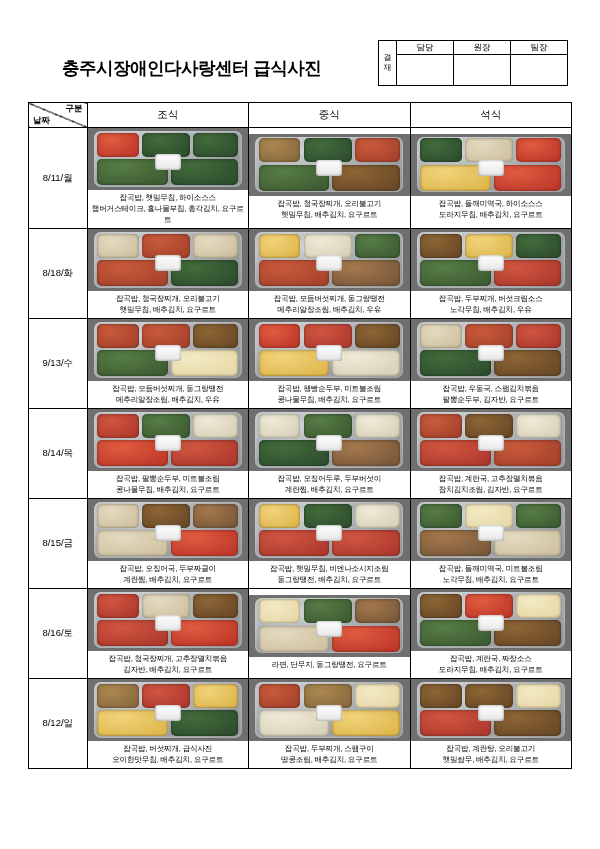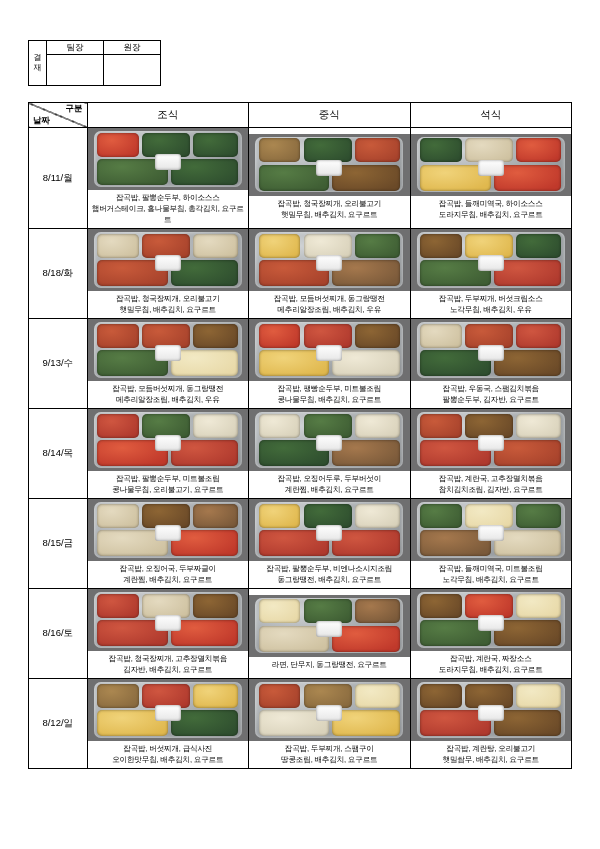--- a/index.html
+++ b/index.html
@@ -153,32 +153,37 @@
     letter-spacing: -0.2px;
     white-space: pre-line;
   }
 </style>
 </head>
 <body>
 
 <div class="page">
 
   <div class="header">
+    <div class="doc-title">충주시장애인다사랑센터  급식사진</div>
     <div class="approval">
       <div class="approval-label">
         <span>결</span>
         <span>재</span>
       </div>
       <div class="approval-cols">
         <div class="approval-col">
-          <div class="head">팀장</div>
+          <div class="head">담당</div>
           <div class="body"></div>
         </div>
         <div class="approval-col">
           <div class="head">원장</div>
+          <div class="body"></div>
+        </div>
+        <div class="approval-col">
+          <div class="head">팀장</div>
           <div class="body"></div>
         </div>
       </div>
     </div>
   </div>
 
   <table class="meal">
     <colgroup>
       <col class="c-date">
       <col class="c-meal">
@@ -203,21 +208,21 @@
             <div class="meal-wrap">
               <div class="photo">
                 <div class="tray"></div>
                 <div class="pocket" style="left: 6%; top: 8%; width: 26%; height: 38%; background: radial-gradient(at 35% 30%, rgb(224, 92, 63) 0%, rgb(192, 57, 43) 80%);"></div>
                 <div class="pocket" style="left: 34%; top: 8%; width: 30%; height: 38%; background: radial-gradient(at 35% 30%, rgb(66, 107, 58) 0%, rgb(47, 79, 47) 80%);"></div>
                 <div class="pocket" style="left: 66%; top: 8%; width: 28%; height: 38%; background: radial-gradient(at 35% 30%, rgb(66, 107, 58) 0%, rgb(47, 79, 47) 80%);"></div>
                 <div class="pocket" style="left: 6%; top: 50%; width: 44%; height: 42%; background: radial-gradient(at 35% 30%, rgb(86, 124, 69) 0%, rgb(63, 94, 52) 80%);"></div>
                 <div class="pocket" style="left: 52%; top: 50%; width: 42%; height: 42%; background: radial-gradient(at 35% 30%, rgb(66, 107, 58) 0%, rgb(47, 79, 47) 80%);"></div>
                 <div class="pocket" style="left: 42%; top: 42%; width: 16%; height: 26%; border-radius: 3px; background: linear-gradient(rgb(255, 255, 255), rgb(230, 230, 230));"></div>
               </div>
-              <div class="caption">잡곡밥, 팔뽕순두부, 하이소스스
+              <div class="caption">잡곡밥, 햇밀무침, 하이소스스
 햄버거스테이크, 홍나물부침, 총각김치, 요구르트</div>
             </div>
           </td>
           <td class="meal-cell">
             <div class="meal-wrap">
               <div class="photo">
                 <div class="tray"></div>
                 <div class="pocket" style="left: 6%; top: 8%; width: 26%; height: 38%; background: radial-gradient(at 35% 30%, rgb(171, 135, 80) 0%, rgb(138, 107, 63) 80%);"></div>
                 <div class="pocket" style="left: 34%; top: 8%; width: 30%; height: 38%; background: radial-gradient(at 35% 30%, rgb(66, 107, 58) 0%, rgb(47, 79, 47) 80%);"></div>
                 <div class="pocket" style="left: 66%; top: 8%; width: 28%; height: 38%; background: radial-gradient(at 35% 30%, rgb(200, 90, 58) 0%, rgb(168, 67, 44) 80%);"></div>
@@ -348,21 +353,21 @@
               <div class="photo">
                 <div class="tray"></div>
                 <div class="pocket" style="left: 6%; top: 8%; width: 26%; height: 38%; background: radial-gradient(at 35% 30%, rgb(207, 86, 64) 0%, rgb(176, 58, 46) 80%);"></div>
                 <div class="pocket" style="left: 34%; top: 8%; width: 30%; height: 38%; background: radial-gradient(at 35% 30%, rgb(86, 124, 69) 0%, rgb(63, 94, 52) 80%);"></div>
                 <div class="pocket" style="left: 66%; top: 8%; width: 28%; height: 38%; background: radial-gradient(at 35% 30%, rgb(239, 233, 214) 0%, rgb(217, 210, 187) 80%);"></div>
                 <div class="pocket" style="left: 6%; top: 50%; width: 44%; height: 42%; background: radial-gradient(at 35% 30%, rgb(224, 92, 63) 0%, rgb(192, 57, 43) 80%);"></div>
                 <div class="pocket" style="left: 52%; top: 50%; width: 42%; height: 42%; background: radial-gradient(at 35% 30%, rgb(207, 86, 64) 0%, rgb(176, 58, 46) 80%);"></div>
                 <div class="pocket" style="left: 42%; top: 42%; width: 16%; height: 26%; border-radius: 3px; background: linear-gradient(rgb(255, 255, 255), rgb(230, 230, 230));"></div>
               </div>
               <div class="caption">잡곡밥, 팔뽕순두부, 미트볼조림
-콩나물무침, 오리불고기, 요구르트</div>
+콩나물무침, 배추김치, 요구르트</div>
             </div>
           </td>
           <td class="meal-cell">
             <div class="meal-wrap">
               <div class="photo">
                 <div class="tray"></div>
                 <div class="pocket" style="left: 6%; top: 8%; width: 26%; height: 38%; background: radial-gradient(at 35% 30%, rgb(239, 233, 214) 0%, rgb(217, 210, 187) 80%);"></div>
                 <div class="pocket" style="left: 34%; top: 8%; width: 30%; height: 38%; background: radial-gradient(at 35% 30%, rgb(86, 124, 69) 0%, rgb(63, 94, 52) 80%);"></div>
                 <div class="pocket" style="left: 66%; top: 8%; width: 28%; height: 38%; background: radial-gradient(at 35% 30%, rgb(239, 233, 214) 0%, rgb(217, 210, 187) 80%);"></div>
                 <div class="pocket" style="left: 6%; top: 50%; width: 44%; height: 42%; background: radial-gradient(at 35% 30%, rgb(66, 107, 58) 0%, rgb(47, 79, 47) 80%);"></div>
@@ -410,21 +415,21 @@
             <div class="meal-wrap">
               <div class="photo">
                 <div class="tray"></div>
                 <div class="pocket" style="left: 6%; top: 8%; width: 26%; height: 38%; background: radial-gradient(at 35% 30%, rgb(240, 211, 122) 0%, rgb(224, 184, 78) 80%);"></div>
                 <div class="pocket" style="left: 34%; top: 8%; width: 30%; height: 38%; background: radial-gradient(at 35% 30%, rgb(66, 107, 58) 0%, rgb(47, 79, 47) 80%);"></div>
                 <div class="pocket" style="left: 66%; top: 8%; width: 28%; height: 38%; background: radial-gradient(at 35% 30%, rgb(239, 233, 214) 0%, rgb(217, 210, 187) 80%);"></div>
                 <div class="pocket" style="left: 6%; top: 50%; width: 44%; height: 42%; background: radial-gradient(at 35% 30%, rgb(207, 86, 64) 0%, rgb(176, 58, 46) 80%);"></div>
                 <div class="pocket" style="left: 52%; top: 50%; width: 42%; height: 42%; background: radial-gradient(at 35% 30%, rgb(207, 86, 64) 0%, rgb(176, 58, 46) 80%);"></div>
                 <div class="pocket" style="left: 42%; top: 42%; width: 16%; height: 26%; border-radius: 3px; background: linear-gradient(rgb(255, 255, 255), rgb(230, 230, 230));"></div>
               </div>
-              <div class="caption">잡곡밥, 팔뽕순두부, 비엔나소시지조림
+              <div class="caption">잡곡밥, 햇밀무침, 비엔나소시지조림
 동그랑땡전, 배추김치, 요구르트</div>
             </div>
           </td>
           <td class="meal-cell">
             <div class="meal-wrap">
               <div class="photo">
                 <div class="tray"></div>
                 <div class="pocket" style="left: 6%; top: 8%; width: 26%; height: 38%; background: radial-gradient(at 35% 30%, rgb(86, 124, 69) 0%, rgb(63, 94, 52) 80%);"></div>
                 <div class="pocket" style="left: 34%; top: 8%; width: 30%; height: 38%; background: radial-gradient(at 35% 30%, rgb(242, 233, 196) 0%, rgb(232, 217, 168) 80%);"></div>
                 <div class="pocket" style="left: 66%; top: 8%; width: 28%; height: 38%; background: radial-gradient(at 35% 30%, rgb(86, 124, 69) 0%, rgb(63, 94, 52) 80%);"></div>

